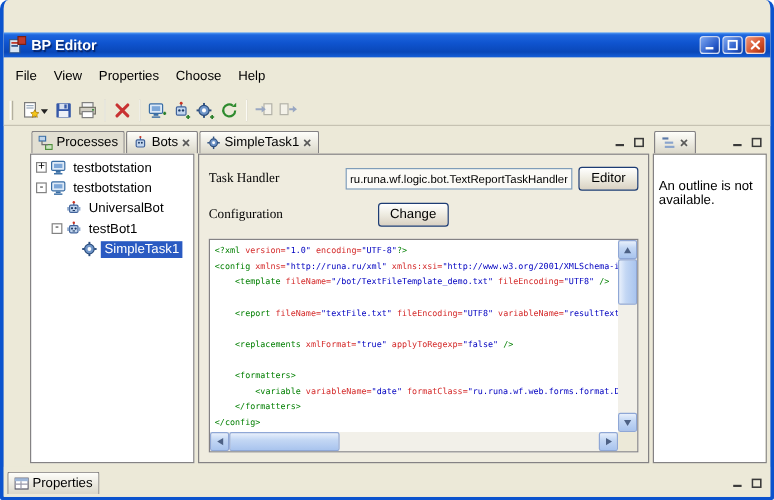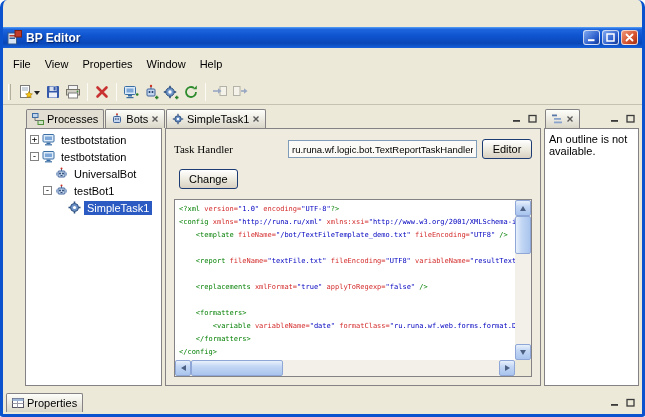--- a/index.html
+++ b/index.html
@@ -66,21 +66,21 @@
   .trow.sel .tlabel{background:#2A5AC2;color:#fff;}
   
   .frow{display:flex;align-items:center;margin:10px 8px 0;flex:none;}
   .flabel{width:114px;flex:none;font-family:Liberation Serif, serif;}
   .tfield{flex:1;height:18px;border:1px solid #7F9DB9;background:#FBFAF6;
     font-family:"Liberation Sans",sans-serif;font-size:9.5px;padding:0 3px;color:#000;min-width:0;}
   .xpbtn{flex:none;height:20px;min-width:50px;padding:0 9px;margin-left:5px;
     font-family:"Liberation Sans",sans-serif;font-size:11px;color:#000;
     border:1px solid #1D3C74;border-radius:3px;
     background:linear-gradient(180deg,#FFFFFF,#EFEDE3 45%,#D9D1C2);}
-  .xpbtn.row2{margin-left:5px;}
+  .xpbtn.row2{margin-left:27px;}
   
   .xml-viewer{flex:1;margin:10px 8px 8px;border:1px solid #848284;background:#fff;
     position:relative;overflow:hidden;min-height:0;}
   .xml-code{position:absolute;top:0;left:0;right:16px;bottom:16px;padding:3px 0 0 4px;
     font-family:"DejaVu Sans Mono",monospace;font-size:7px;line-height:13px;
     white-space:pre;overflow:hidden;}
   .tk-tag{color:var(--tk-tag,#007f00);}
   .tk-attr{color:var(--tk-attr,#d42a2a);}
   .tk-val{color:var(--tk-val,#0000c0);}
   .tk-plain{color:var(--tk-plain,#000);}
@@ -93,21 +93,21 @@
   .hsb .sbbtn{width:16px;height:16px;top:0;}
   .sb-up{top:0;} .sb-down{bottom:0;} .sb-left{left:0;} .sb-right{right:0;}
   .thumb-v{left:0;top:16px;width:16px;height:38px;background:linear-gradient(90deg,#E8F0FC,#C3D7F4 40%,#A9C4EE);}
   .thumb-h{top:0;left:16px;width:92px;height:16px;}
   .ar{width:0;height:0;border:3px solid transparent;}
   .ar.up{border-bottom:5px solid #4D6185;margin-top:-3px;}
   .ar.down{border-top:5px solid #4D6185;margin-bottom:-3px;}
   .ar.left{border-right:5px solid #4D6185;margin-left:-3px;}
   .ar.right{border-left:5px solid #4D6185;margin-right:-3px;}
   
-  .outline-body{padding:4px 4px;font-size:11px;background:#fff;height:100%;}
+  .outline-body{padding:20px 4px;font-size:11px;background:#fff;height:100%;}
   
   .bottom{height:25px;flex:none;display:flex;align-items:flex-end;gap:1px;padding:0 3px 2px;background:#ECE9D8;}
   .bottom .pbtns{padding-bottom:4px;}
 </style>
 </head>
 <body>
 
 <div class="window">
 
   <div class="titlebar">
@@ -136,21 +136,21 @@
             <path d="M1.5 1.5 L7.5 7.5 M7.5 1.5 L1.5 7.5" stroke="#fff" stroke-width="1.8" stroke-linecap="round"></path>
           </svg>
         </span>
     </span>
   </div>
 
   <div class="menubar">
     <span class="menu-item">File</span>
     <span class="menu-item">View</span>
     <span class="menu-item">Properties</span>
-    <span class="menu-item">Window</span>
+    <span class="menu-item">Choose</span>
     <span class="menu-item">Help</span>
   </div>
 
   <div class="toolbar">
     <span class="grip"></span>
     <span class="tbtn">
       <span style="display:flex;">
           <svg width="16" height="16">
             <rect x="2.5" y="1.5" width="9" height="12" fill="#fff" stroke="#7A7A7A"></rect>
             <rect x="4" y="3.5" width="6" height="1" fill="#99AABB"></rect>
@@ -412,20 +412,21 @@
             </span>
         </span>
       </div>
       <div class="panel-body form">
         <div class="frow">
           <span class="flabel">Task Handler</span>
           <input class="tfield" readonly="" value="ru.runa.wf.logic.bot.TextReportTaskHandler" style="">
           <button class="xpbtn">Editor</button>
         </div>
         <div class="frow">
+          <span class="flabel">Configuration</span>
           <button class="xpbtn row2">Change</button>
           <span style="flex:1"></span>
         </div>
         <div class="xml-viewer">
           <div class="xml-code"><div class="xline"><span class="tk-tag">&lt;?xml </span><span class="tk-attr">version=</span><span class="tk-val">"1.0"</span><span class="tk-plain"> </span><span class="tk-attr">encoding=</span><span class="tk-val">"UTF-8"</span><span class="tk-tag">?&gt;</span></div><div class="xline"><span class="tk-tag">&lt;config </span><span class="tk-attr">xmlns=</span><span class="tk-val">"http://runa.ru/xml"</span><span class="tk-plain"> </span><span class="tk-attr">xmlns:xsi=</span><span class="tk-val">"http://www.w3.org/2001/XMLSchema-instance"</span></div><div class="xline"><span class="tk-plain">    </span><span class="tk-tag">&lt;template </span><span class="tk-attr">fileName=</span><span class="tk-val">"/bot/TextFileTemplate_demo.txt"</span><span class="tk-plain"> </span><span class="tk-attr">fileEncoding=</span><span class="tk-val">"UTF8"</span><span class="tk-tag"> /&gt;</span></div><div class="xline">&nbsp;</div><div class="xline"><span class="tk-plain">    </span><span class="tk-tag">&lt;report </span><span class="tk-attr">fileName=</span><span class="tk-val">"textFile.txt"</span><span class="tk-plain"> </span><span class="tk-attr">fileEncoding=</span><span class="tk-val">"UTF8"</span><span class="tk-plain"> </span><span class="tk-attr">variableName=</span><span class="tk-val">"resultTextFile"</span></div><div class="xline">&nbsp;</div><div class="xline"><span class="tk-plain">    </span><span class="tk-tag">&lt;replacements </span><span class="tk-attr">xmlFormat=</span><span class="tk-val">"true"</span><span class="tk-plain"> </span><span class="tk-attr">applyToRegexp=</span><span class="tk-val">"false"</span><span class="tk-tag"> /&gt;</span></div><div class="xline">&nbsp;</div><div class="xline"><span class="tk-plain">    </span><span class="tk-tag">&lt;formatters&gt;</span></div><div class="xline"><span class="tk-plain">        </span><span class="tk-tag">&lt;variable </span><span class="tk-attr">variableName=</span><span class="tk-val">"date"</span><span class="tk-plain"> </span><span class="tk-attr">formatClass=</span><span class="tk-val">"ru.runa.wf.web.forms.format.DateFormat"</span></div><div class="xline"><span class="tk-plain">    </span><span class="tk-tag">&lt;/formatters&gt;</span></div><div class="xline"><span class="tk-tag">&lt;/config&gt;</span></div></div>
           <div class="vsb">
             <span class="sbbtn sb-up">
                 <span class="ar up"></span>
               </span>
             <span class="sbthumb thumb-v"></span>

